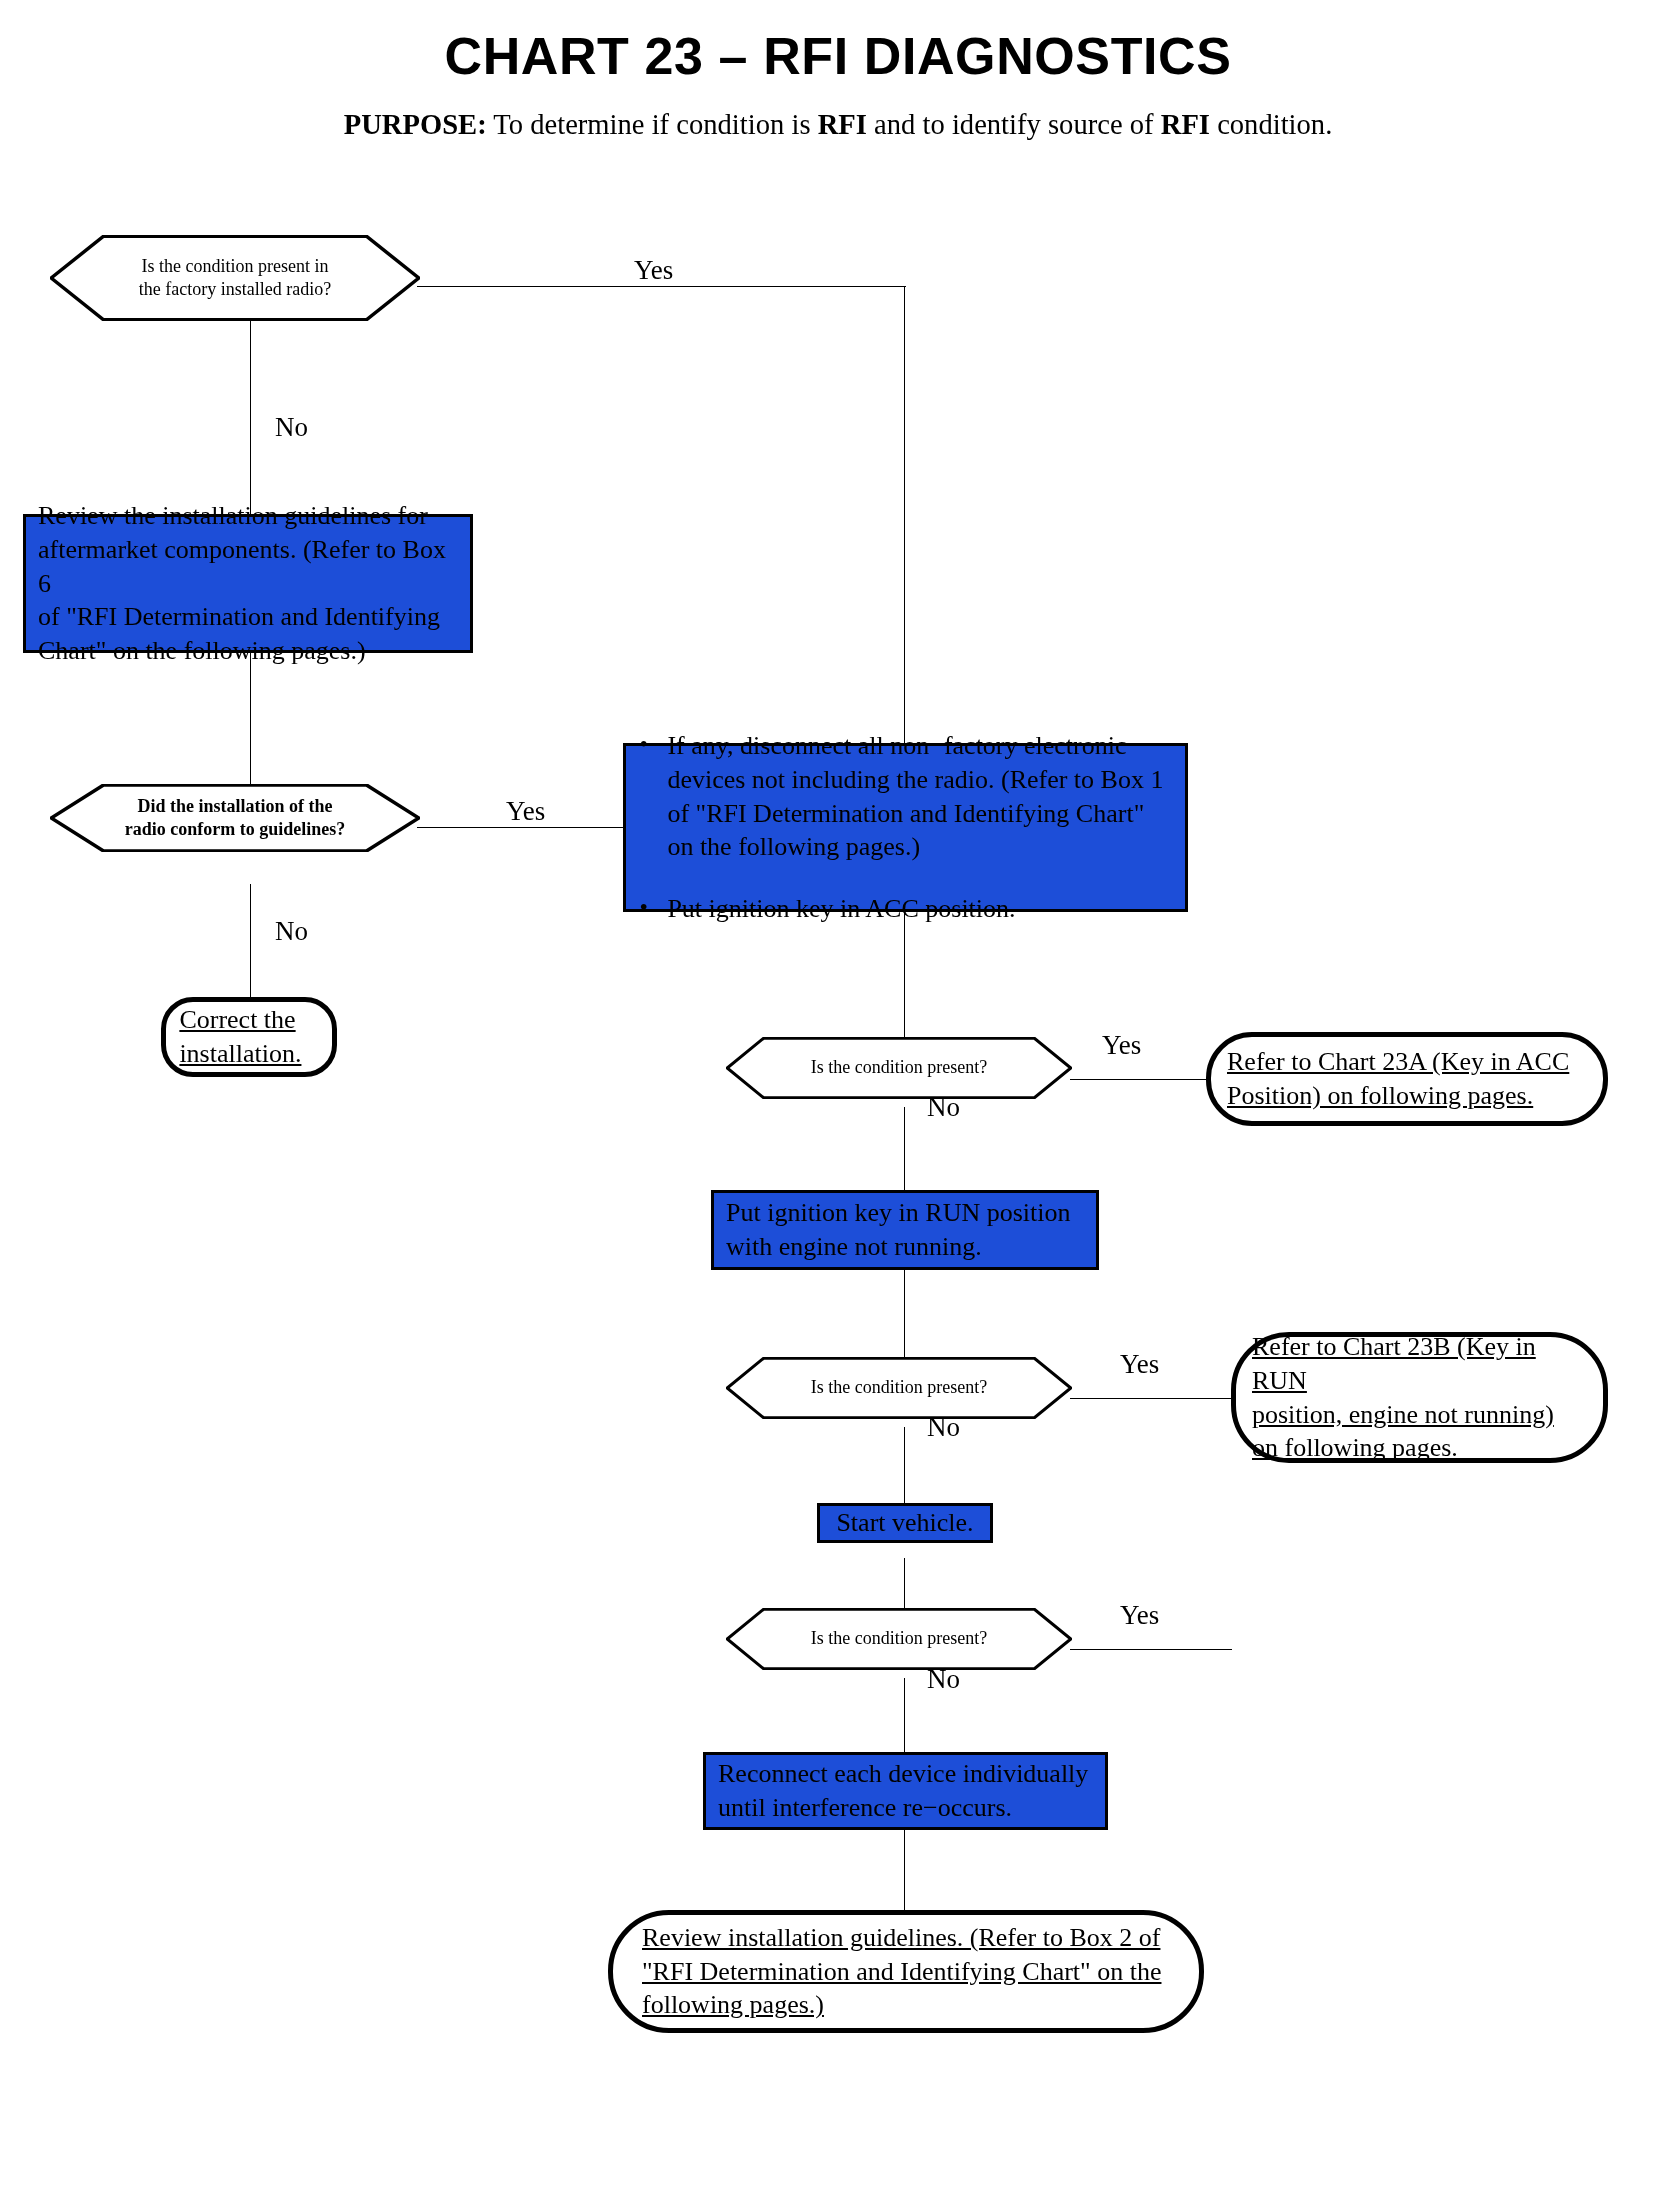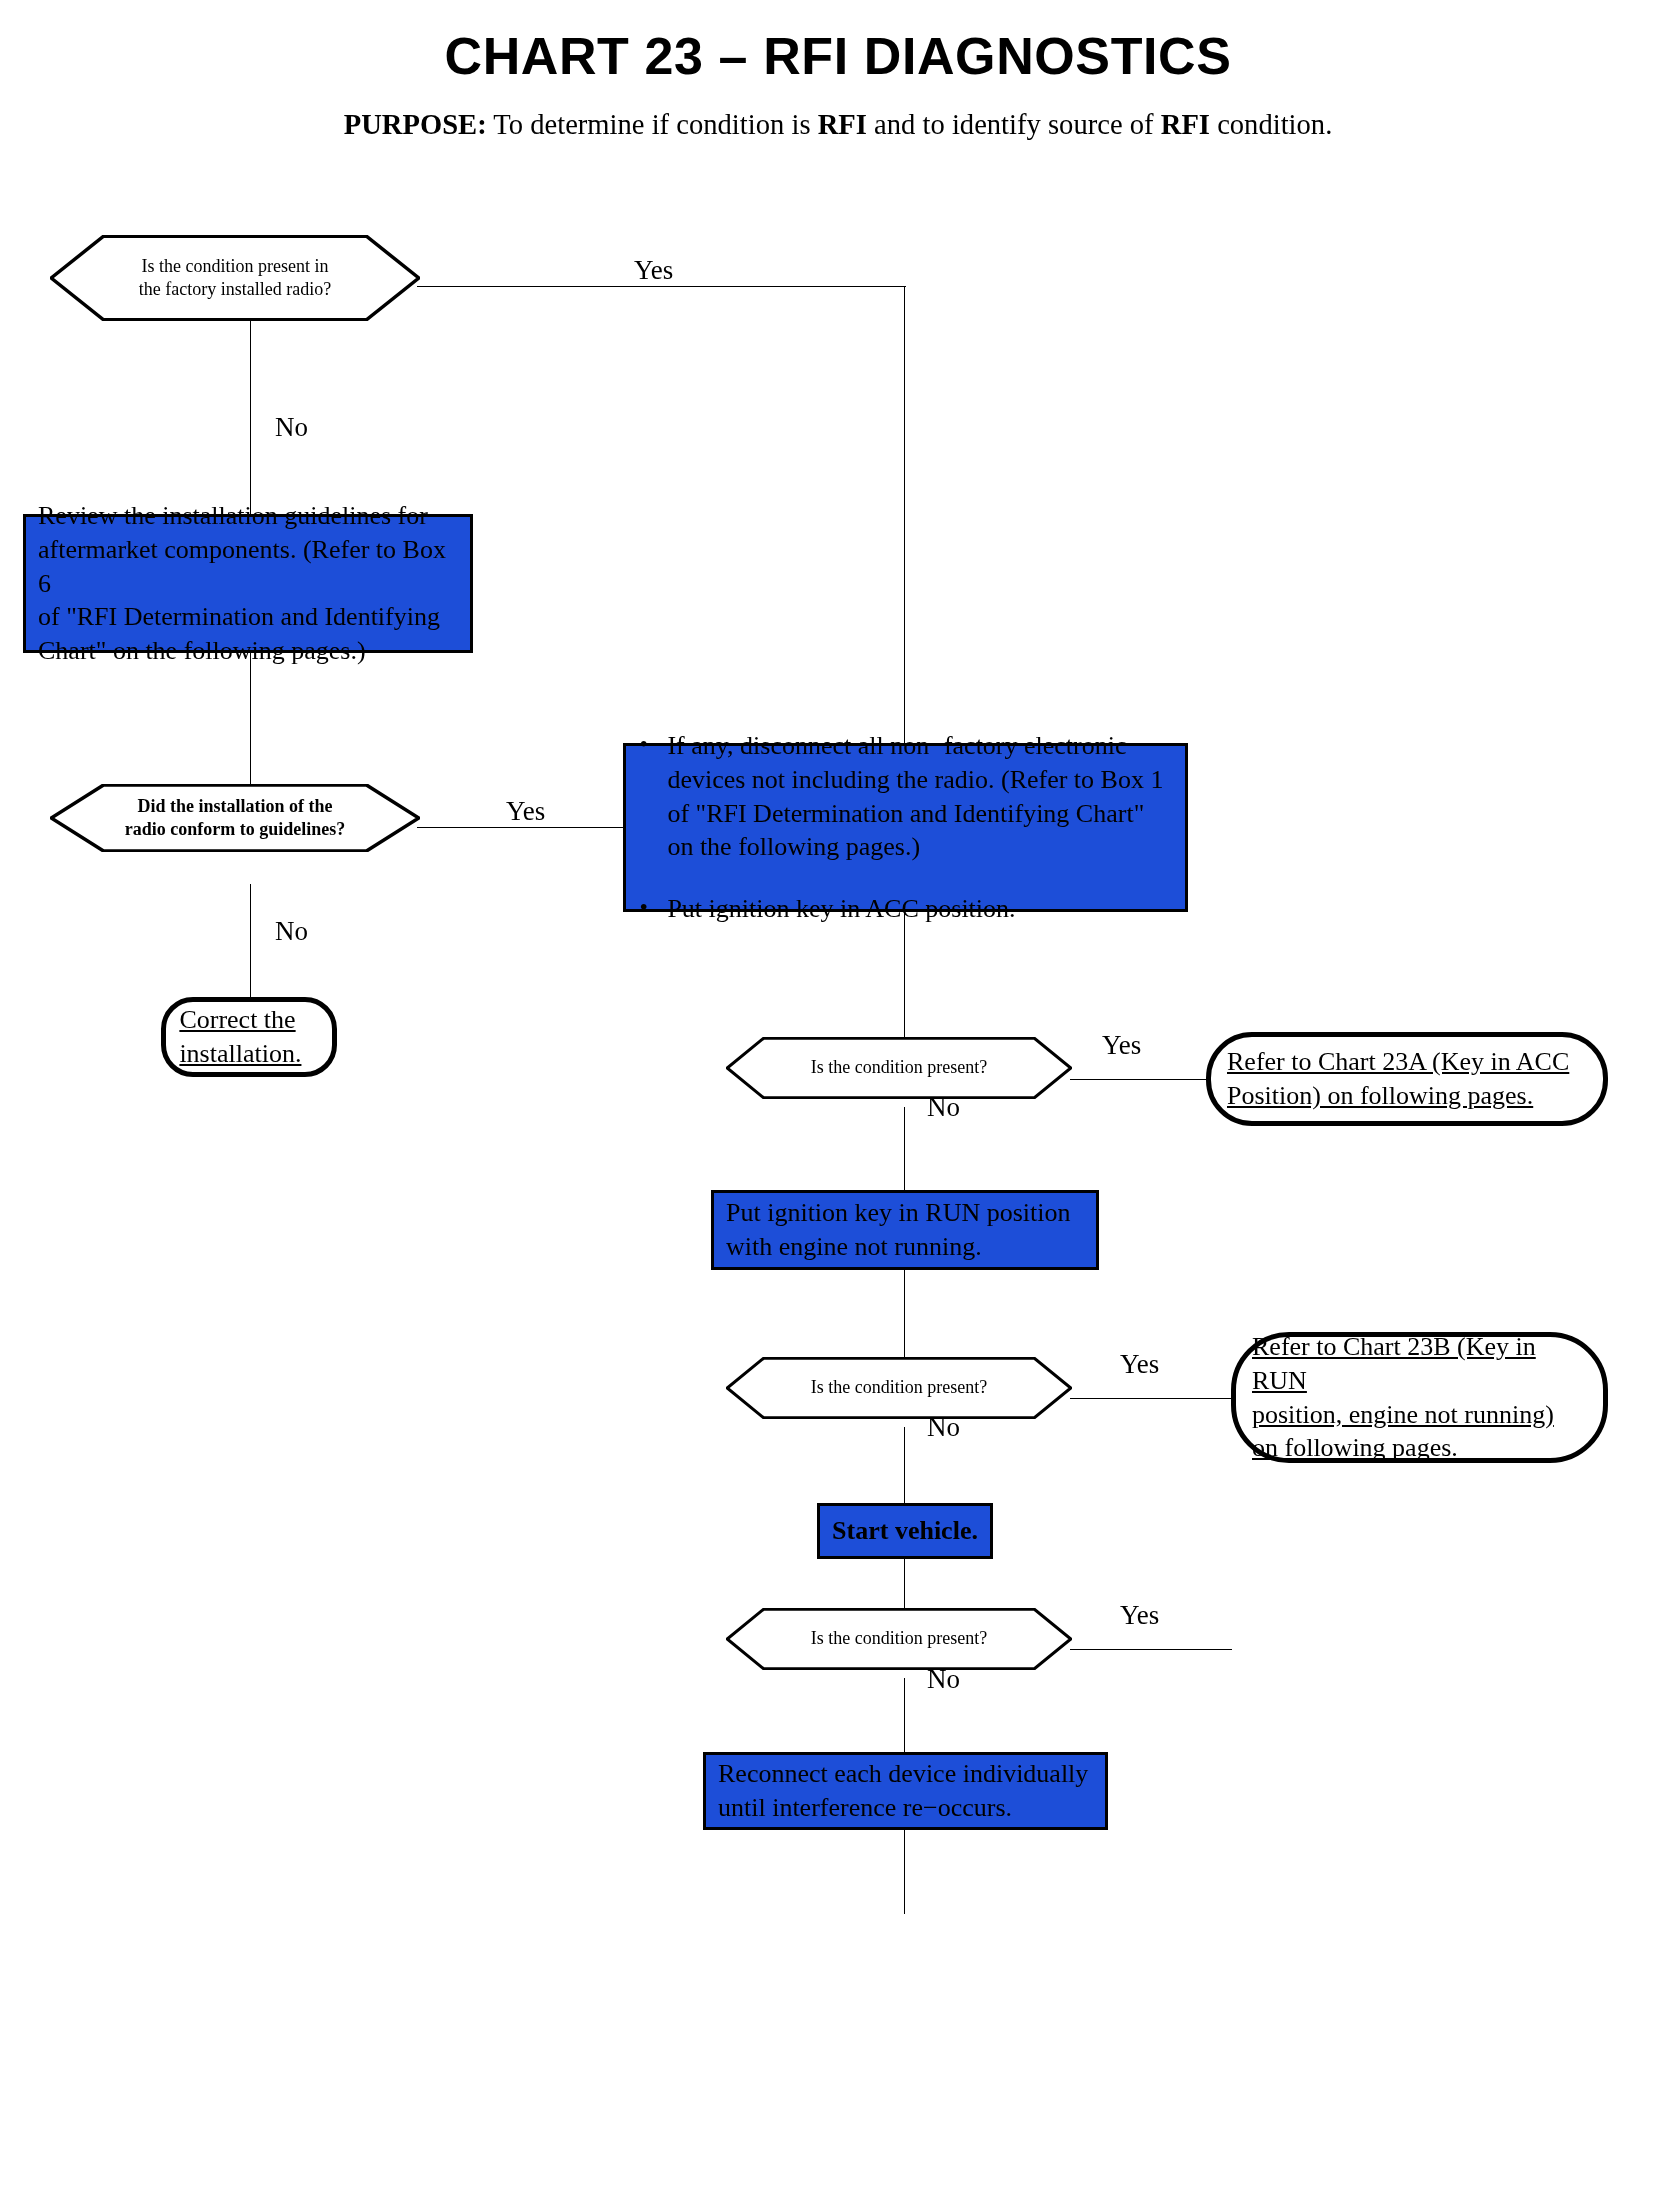--- a/index.html
+++ b/index.html
@@ -293,21 +293,21 @@
   </div>
 
   <div class="round-box" style="left:1231px; top:1332px; width:377px; height:131px; border-radius:58px;">
     <div class="txt">
       <span>Refer to Chart 23B (Key in RUN</span><br>
       <span>position, engine not running)</span><br>
       <span>on following pages.</span>
     </div>
   </div>
 
-  <div class="proc-box center" style="left:817px; top:1503px; width:176px; height:56px;font-weight:bold;">
+  <div class="proc-box center" style="left:817px; top:1503px; width:176px; height:40px;">
     <div class="txt">
       <span>Start vehicle.</span>
     </div>
   </div>
 
   <div class="hex" style="left:726px; top:1608px; width:346px; height:62px;">
     <svg viewBox="0 0 570 102" preserveAspectRatio="none">
       <polygon points="62,2 508,2 568,51 508,100 62,100 2,51" fill="#ffffff" stroke="#000000" stroke-width="3" vector-effect="non-scaling-stroke"></polygon>
     </svg>
     <div class="hex-txt">
@@ -316,15 +316,22 @@
   </div>
 
 
   <div class="proc-box" style="left:703px; top:1752px; width:405px; height:78px;">
     <div class="txt">
       <span>Reconnect each device individually</span><br>
       <span>until interference re−occurs.</span>
     </div>
   </div>
 
+  <div class="round-box" style="left:608px; top:1910px; width:596px; height:123px; border-radius:61px;">
+    <div class="txt" style="padding:0 12px 0 29px;">
+      <span>Review installation guidelines. (Refer to Box 2 of</span><br>
+      <span>"RFI Determination and Identifying Chart" on the</span><br>
+      <span>following pages.)</span>
+    </div>
+  </div>
 
 </div>
 
 
 </body></html>

